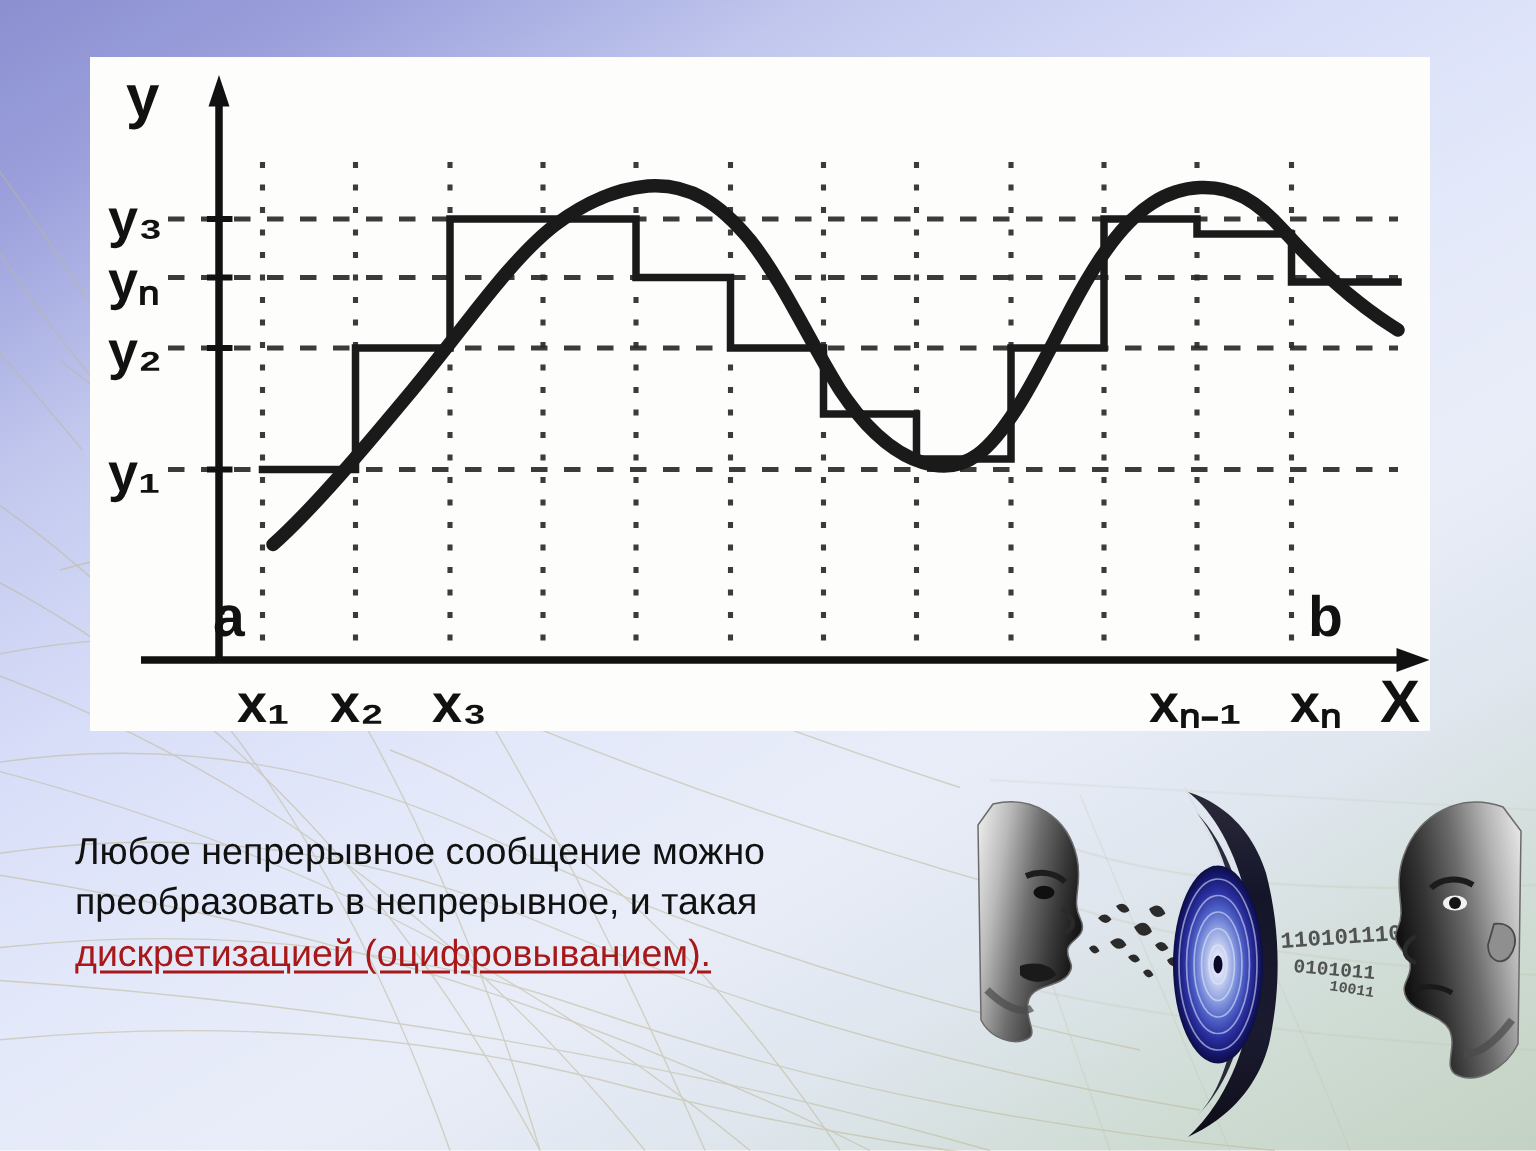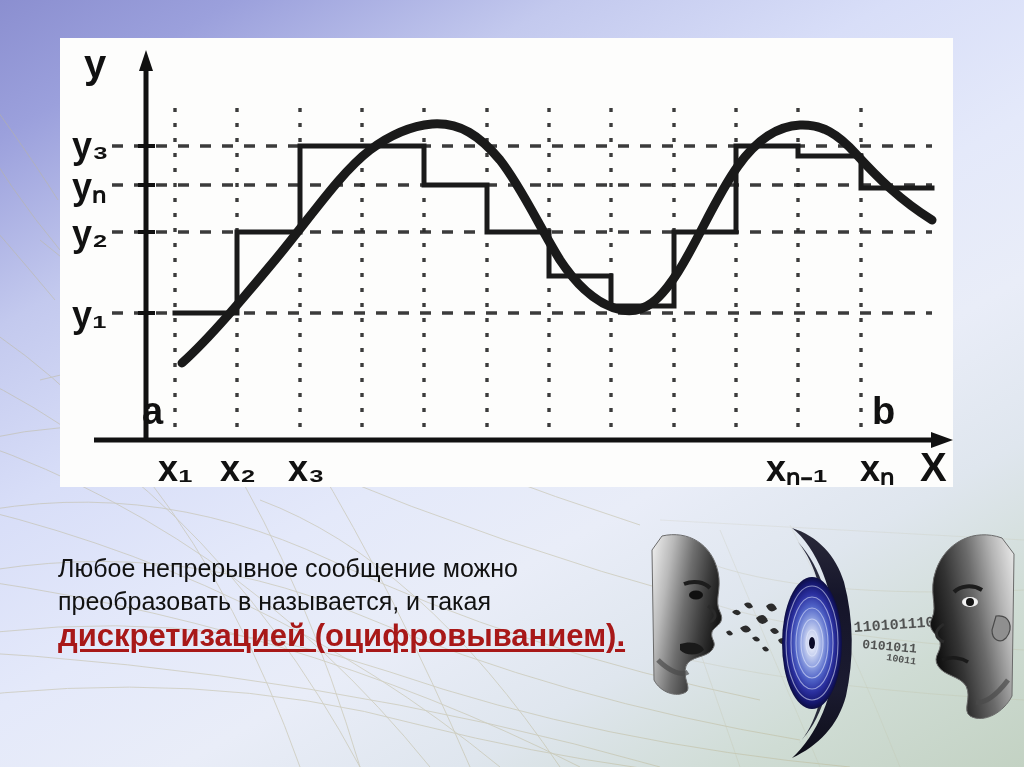--- a/index.html
+++ b/index.html
@@ -49,34 +49,34 @@
   }
   #chart-svg {
     display: block;
     width: 893px;
     height: 449px;
   }
 
   
   #caption {
     position: absolute;
-    left: 58px;
+    left: 50px;
     top: 552px;
     width: 600px;
   }
   .cap-line {
     font-size: 25px;
     line-height: 33px;
     color: #111111;
     white-space: nowrap;
   }
   .cap-term {
-    font-size: 31px;
+    font-size: 25px;
     line-height: 36px;
-    font-weight: bold;
+    font-weight: normal;
     color: #a81818;
     text-decoration: underline;
     text-underline-offset: 3px;
     white-space: nowrap;
   }
 
   
   #illustration {
     position: absolute;
     left: 640px;
@@ -226,21 +226,21 @@
         <text x="706" y="443" font-size="36">xₙ₋₁</text>
         <text x="800" y="443" font-size="36">xₙ</text>
 
         <text x="860" y="443" font-size="40">X</text>
       </g>
     </svg>
   </div>
 
   <div id="caption">
     <div class="cap-line">Любое непрерывное сообщение можно</div>
-    <div class="cap-line">преобразовать в называется, и такая</div>
+    <div class="cap-line">преобразовать в непрерывное, и такая</div>
     <div class="cap-term">дискретизацией (оцифровыванием).</div>
   </div>
 
   <div id="illustration">
     <svg id="illo-svg" viewBox="0 0 384 247">
       <defs>
         <radialGradient id="lensGrad" cx="50%" cy="50%" r="52%">
           <linearGradient id="dummy"></linearGradient>
           <stop offset="0%" stop-color="#f4f6ff"></stop>
           <stop offset="18%" stop-color="#c9d2f0"></stop>

